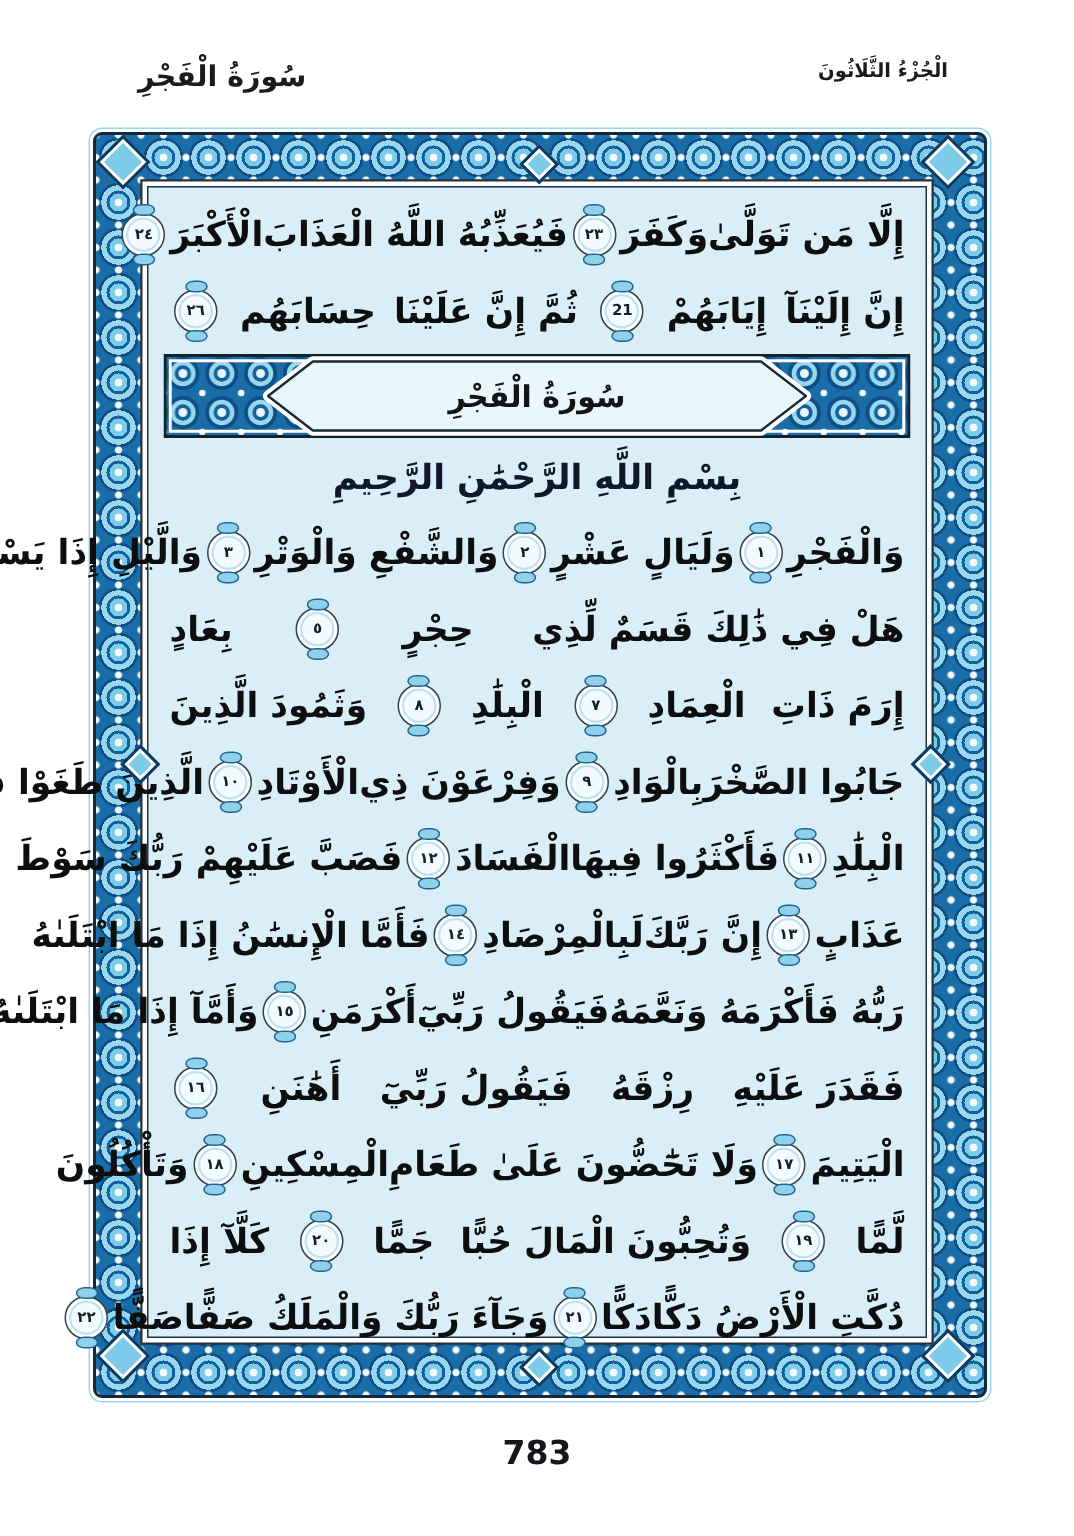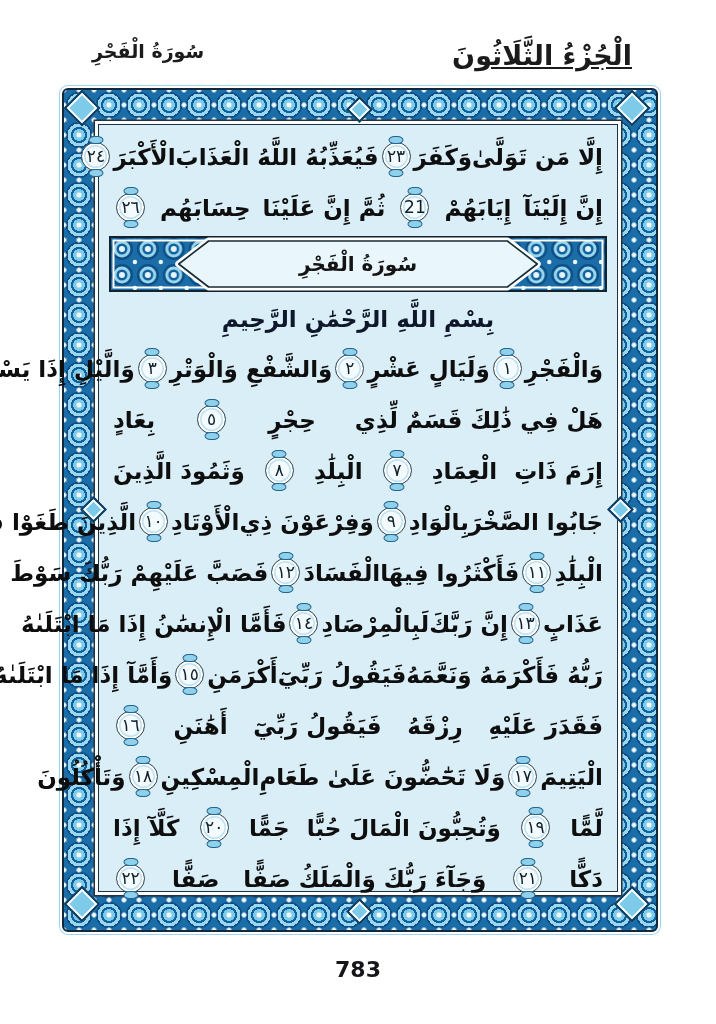--- a/index.html
+++ b/index.html
@@ -3,21 +3,21 @@
 <meta charset="utf-8">
 <style>
   html,body{margin:0;padding:0;background:#ffffff;}
   .page{
     position:relative;width:716px;height:1024px;background:#ffffff;overflow:hidden;
     font-family:"DejaVu Sans", sans-serif;color:#121212;
   }
   
   .hdr{position:absolute;top:40px;font-size:19px;font-weight:bold;direction:rtl;color:#1b1b1b;}
   .hdr-left{left:92px;}
-  .hdr-right{right:84px;font-size:27px;text-decoration:underline;}
+  .hdr-right{right:84px;font-size:13px;}
   
   .frame{
     position:absolute;left:62px;top:88px;width:592px;height:840px;
     border:2px solid #12293d;border-radius:6px;
     background-color:#1b6da7;
     background-image:
       radial-gradient(circle, #f2fafd 0 2px, transparent 2.8px),
       radial-gradient(circle, #e8f6fb 0 2.5px, #7ecbe9 2.5px 6px, #11619c 6px 8px, #9ad7ee 8px 11.5px, #0c4e85 11.5px 13px, transparent 13.5px);
     background-size:15px 15px, 30px 30px;
     background-position:7.5px 7.5px, 0 0;
@@ -45,21 +45,21 @@
   }
   .vt{flex:0 1 auto;}
   
   .ayah{
     position:relative;flex:0 0 auto;display:inline-flex;align-items:center;justify-content:center;
     width:27px;height:27px;border-radius:50%;
     background:#f4fbfe;border:1.4px solid #32424b;
     box-shadow:inset 0 0 0 2px #ffffff, inset 0 0 0 3.5px #bfe2f2;
     margin:0 3px;
   }
-  .ayah .num{font-size:17px;font-weight:normal;line-height:1;color:#10202a;}
+  .ayah .num{font-size:10px;font-weight:bold;line-height:1;color:#10202a;}
   .ayah::before,.ayah::after{
     content:"";position:absolute;left:50%;transform:translateX(-50%);
     width:13px;height:6px;background:#8fd0ea;border:1px solid #23648f;border-radius:6px/4px;
   }
   .ayah::before{top:-7px;}
   .ayah::after{bottom:-7px;}
   
   .band{position:relative;height:56px;flex:0 0 auto;margin:3px 0;}
   .band svg{position:absolute;inset:0;width:100%;height:100%;}
   .band-title{
@@ -245,20 +245,21 @@
           <span class="ayah">
             <span class="num">١٩</span>
           </span>
           <span class="vt">وَتُحِبُّونَ الْمَالَ حُبًّا</span>
           <span class="vt">جَمًّا</span>
           <span class="ayah">
             <span class="num">٢٠</span>
           </span>
           <span class="vt">كَلَّآ إِذَا</span>
         </div><div class="line">
+          <span class="vt">دُكَّتِ الْأَرْضُ دَكًّا</span>
           <span class="vt">دَكًّا</span>
           <span class="ayah">
             <span class="num">٢١</span>
           </span>
           <span class="vt">وَجَآءَ رَبُّكَ وَالْمَلَكُ صَفًّا</span>
           <span class="vt">صَفًّا</span>
           <span class="ayah">
             <span class="num">٢٢</span>
           </span>
         </div></div>

